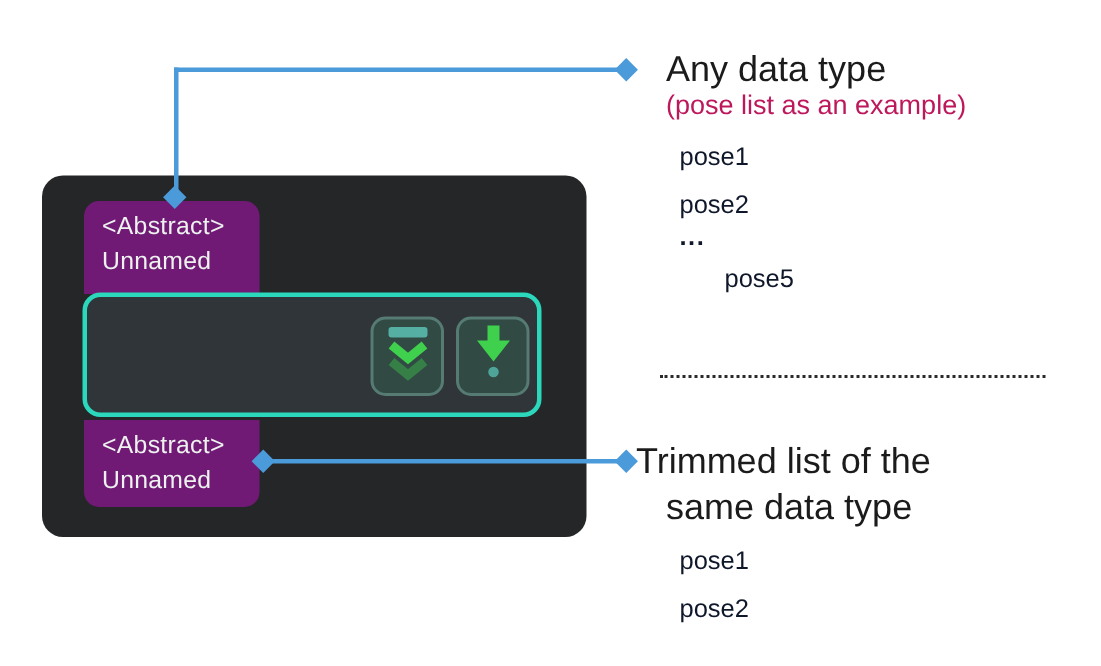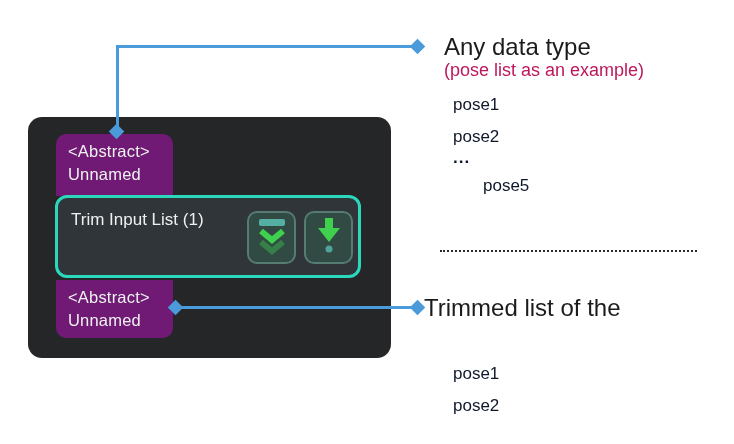--- a/index.html
+++ b/index.html
@@ -123,21 +123,20 @@
     <div>&lt;Abstract&gt;</div>
     <div>Unnamed</div>
   </div>
 
   <div class="port-badge port-out">
     <div>&lt;Abstract&gt;</div>
     <div>Unnamed</div>
   </div>
 
   <div class="node-box">
-    <div class="node-title">Trim Input List (1)</div>
 
     <div class="node-btn btn-collapse">
       <span>
         <svg width="30" height="40" viewBox="0 0 30 40">
           <rect x="2" y="3" width="26" height="7" rx="2" fill="#55AFA3"></rect>
           <path d="M4 15 L15 24 L26 15" fill="none" stroke="#3FD14D" stroke-width="6"></path>
           <path d="M4 26 L15 35 L26 26" fill="none" stroke="#3FD14D" stroke-width="6" opacity="0.4"></path>
         </svg>
       </span>
     </div>
@@ -164,16 +163,17 @@
   <div class="anno-title" style="left:444px; top:32px;">Any data type</div>
   <div class="anno-sub" style="left:444px; top:60px;">(pose list as an example)</div>
   <div class="anno-item" style="left:453px; top:95px;">pose1</div>
   <div class="anno-item" style="left:453px; top:127px;">pose2</div>
   <div class="anno-item anno-ellipsis" style="left:453px; top:148px;">...</div>
   <div class="anno-item" style="left:453px; top:176px;margin-left:30px;">pose5</div>
 
   <div class="dotted-sep"></div>
 
   <div class="anno-title" style="left:424px; top:293px;">Trimmed list of the</div>
+  <div class="anno-title" style="left:444px; top:324px;">same data type</div>
   <div class="anno-item" style="left:453px; top:364px;">pose1</div>
   <div class="anno-item" style="left:453px; top:396px;">pose2</div>
 
 </div>
 
 </body></html>

